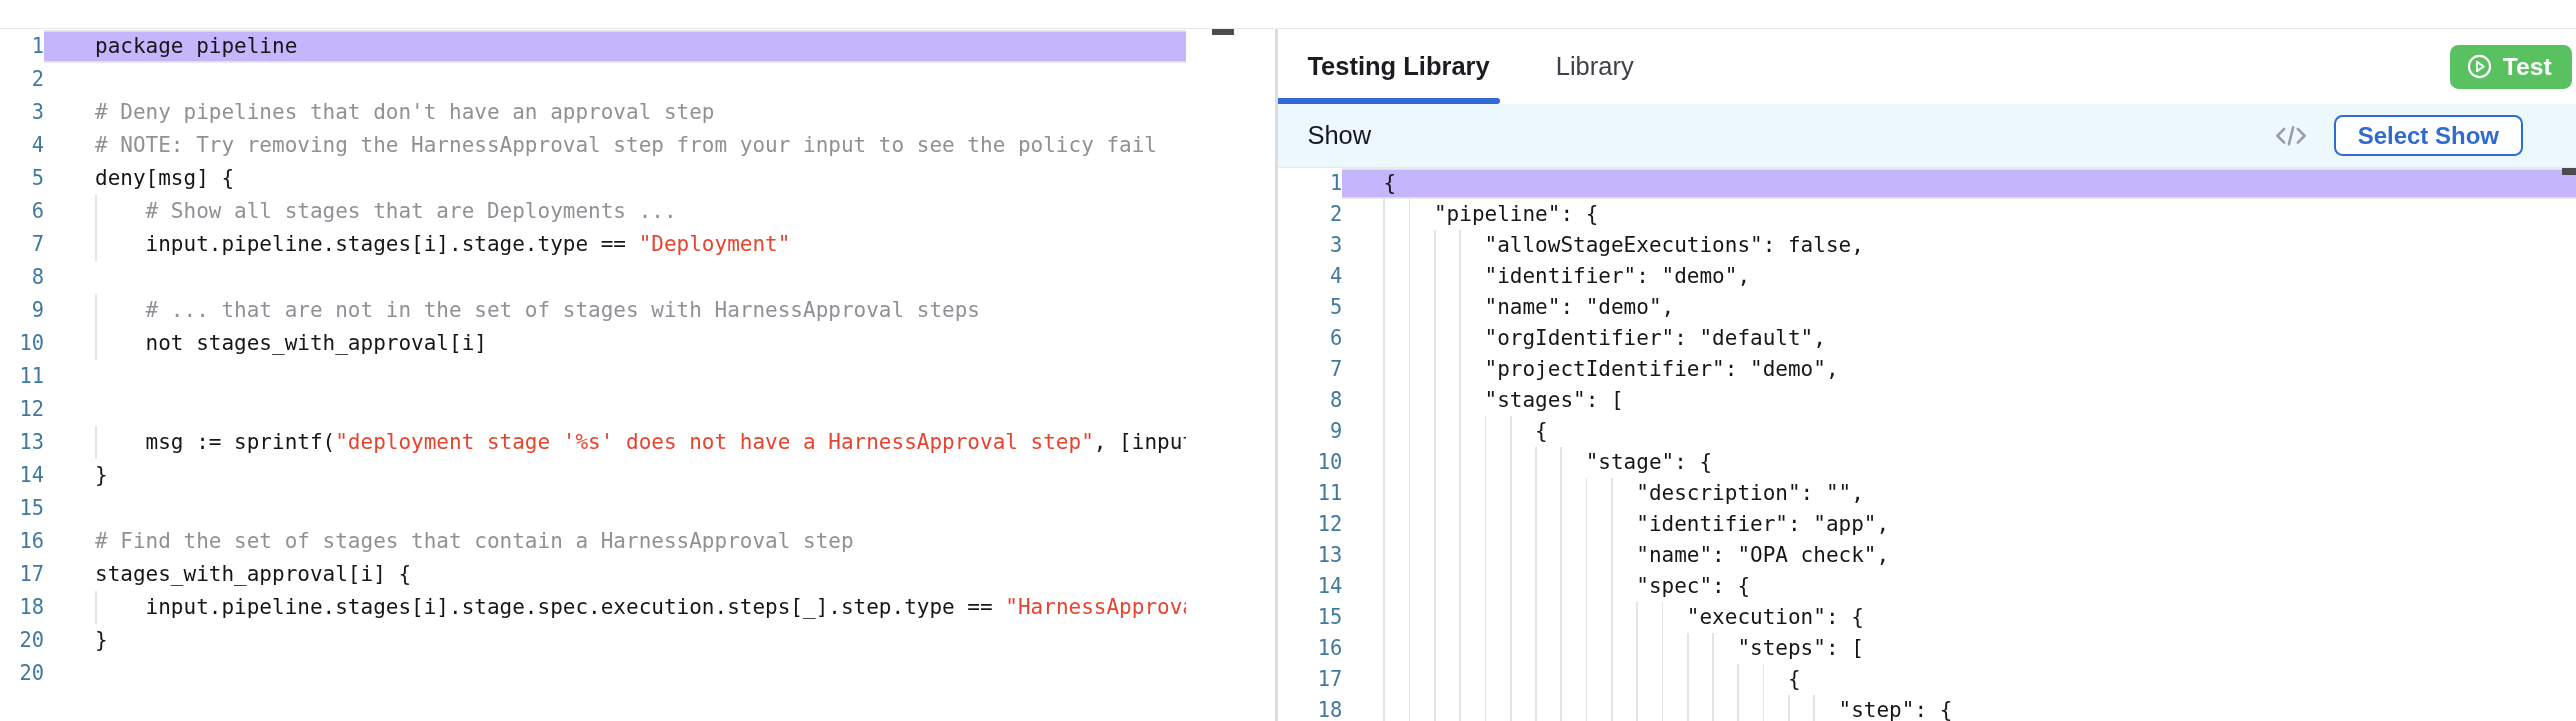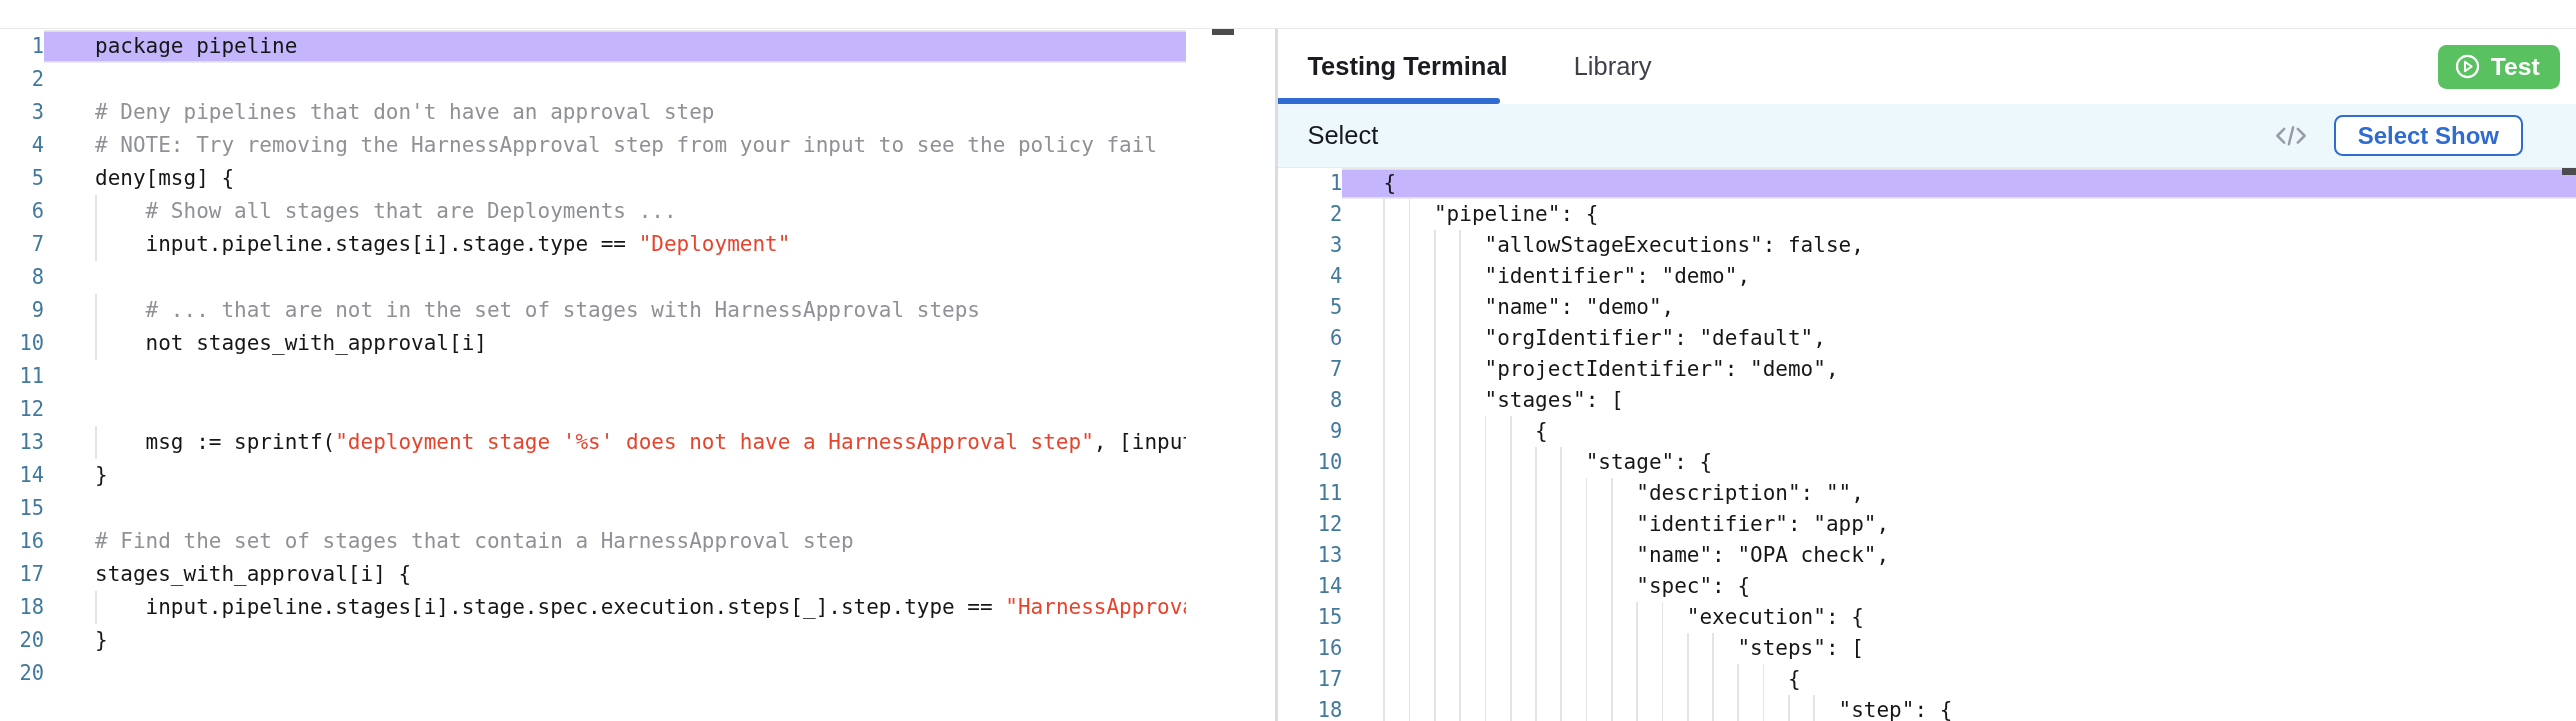--- a/index.html
+++ b/index.html
@@ -57,21 +57,21 @@
     height:75px; position:relative; display:flex; align-items:center;
     padding-left:29px; flex:none;
   }
   .tab { font-size:25.5px; color:#3f4049; font-weight:500; cursor:pointer; }
   .tab.active { font-weight:700; color:#1b1c22; margin-right:66px; }
   .tab-underline {
     position:absolute; left:0; bottom:0; height:6px; width:222px;
     background:var(--accent-blue); border-radius:0 3.4px 3.4px 0;
   }
   .test-btn {
-    position:absolute; right:16px; top:50%; transform:translateY(-50%);
+    position:absolute; right:4px; top:50%; transform:translateY(-50%);
     height:44px; padding:0 20.4px 0 15.3px; border:none; border-radius:8.5px;
     background:var(--test-green); color:#fff; font-size:24.6px; font-weight:700;
     font-family:"Liberation Sans", sans-serif;
     display:flex; align-items:center; gap:10.2px; cursor:pointer;
   }
 
   .input-bar {
     height:63px; background:var(--input-bar-bg); flex:none;
     display:flex; align-items:center; padding:0 53px 0 29px;
   }
@@ -119,36 +119,36 @@
       <div class="line"><span class="ln">18</span><span class="code"><i class="g" style="left: calc(var(--pad) + 0ch);"></i><span class="tok-code">    input.pipeline.stages[i].stage.spec.execution.steps[_].step.type == </span><span class="tok-string">"HarnessApproval"</span></span></div>
       <div class="line"><span class="ln">20</span><span class="code"><span class="tok-code">}</span></span></div>
       <div class="line"><span class="ln">20</span><span class="code"></span></div>
     </div>
 
   <div class="divider"></div>
 
   <div class="right-panel">
 
     <div class="tabs-row">
-      <div class="tab active">Testing Terminal</div>
+      <div class="tab active">Testing Library</div>
       <div class="tab">Library</div>
       <div class="tab-underline"></div>
       <button class="test-btn">
         <span style="display:flex;">
           <svg width="27" height="27" viewBox="0 0 32 32" fill="none">
             <circle cx="16" cy="16" r="12.5" stroke="#ffffff" stroke-width="2.6"></circle>
             <path d="M13 10.5 L21 16 L13 21.5 Z" stroke="#ffffff" stroke-width="2.4" stroke-linejoin="round" fill="none"></path>
           </svg>
         </span>
         <span>Test</span>
       </button>
     </div>
 
     <div class="input-bar">
-      <span class="input-title">Select</span>
+      <span class="input-title">Show</span>
       <span class="spacer"></span>
       <button class="code-toggle">
         <span style="display:flex;">
           <svg width="34" height="25.5" viewBox="0 0 40 30" fill="none">
             <path d="M12 7 L4 15 L12 23" stroke="#9b9ba7" stroke-width="3" stroke-linecap="round" stroke-linejoin="round"></path>
             <path d="M28 7 L36 15 L28 23" stroke="#9b9ba7" stroke-width="3" stroke-linecap="round" stroke-linejoin="round"></path>
             <path d="M22.5 5 L17.5 25" stroke="#9b9ba7" stroke-width="3" stroke-linecap="round"></path>
           </svg>
         </span>
       </button>

